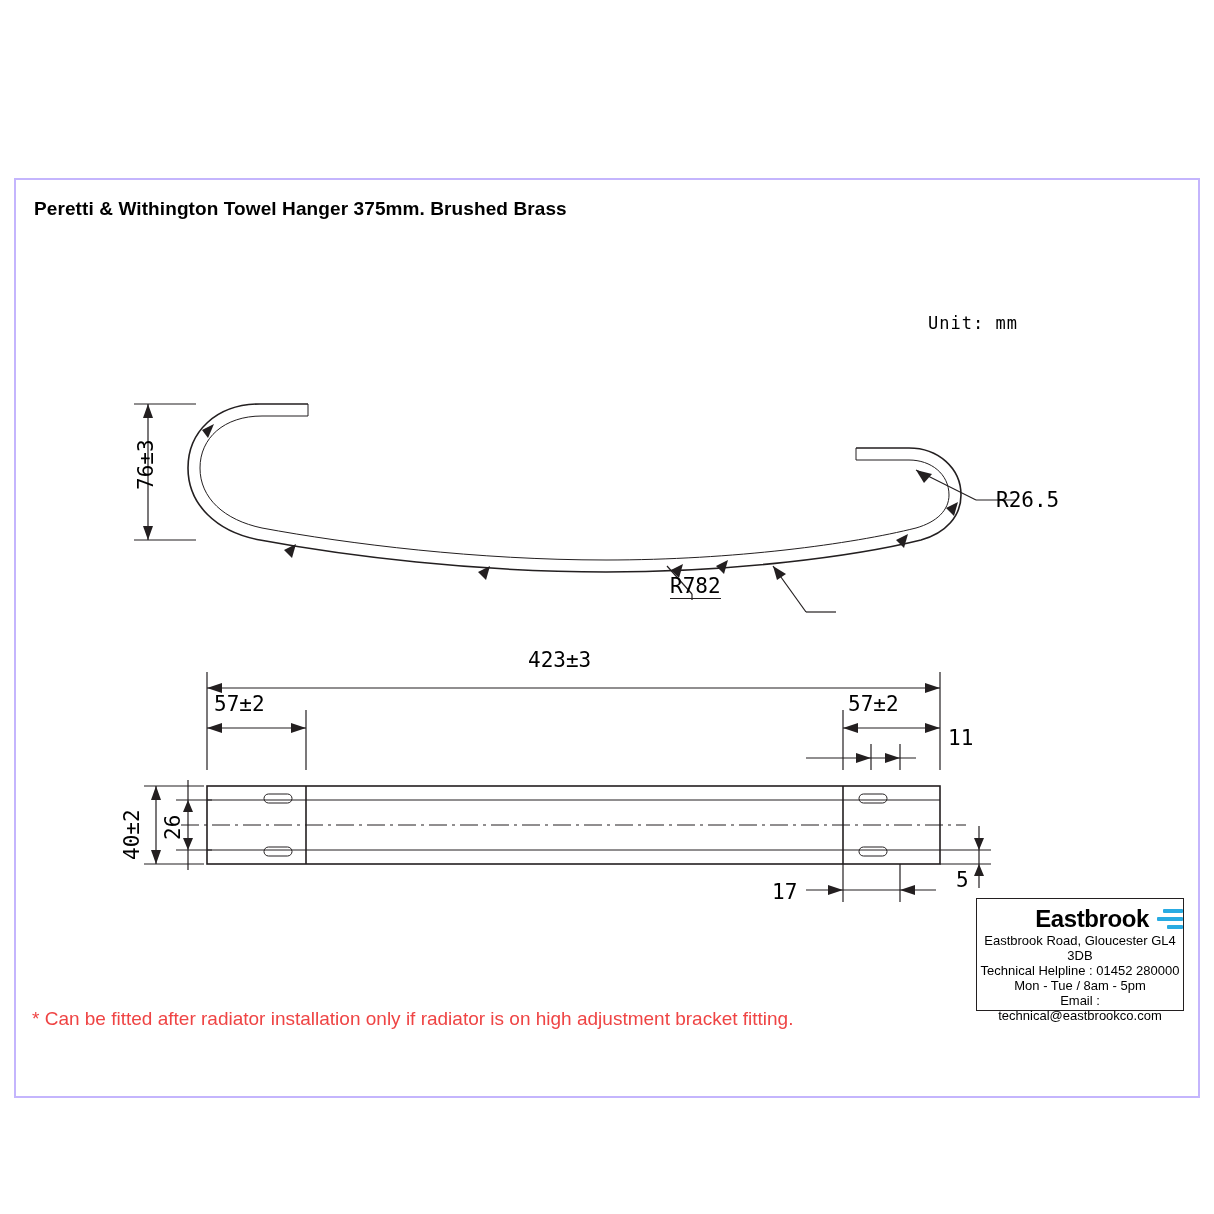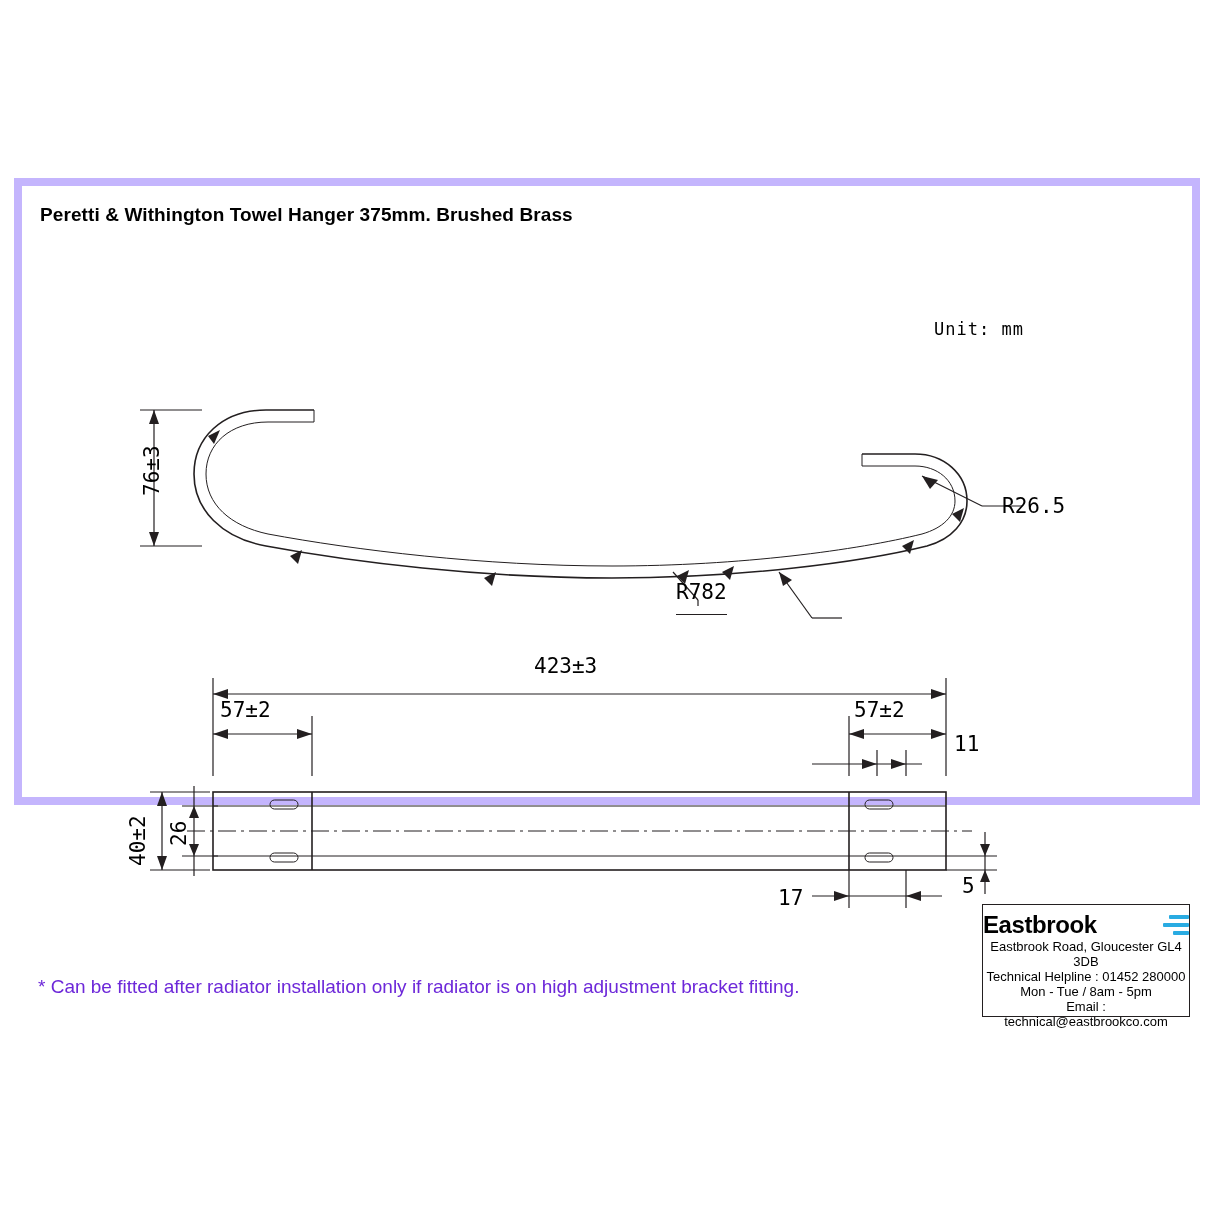--- a/index.html
+++ b/index.html
@@ -12,22 +12,22 @@
     height: 1214px;
     font-family: "Liberation Sans", sans-serif;
     color: #000000;
     overflow: hidden;
   }
   #sheet {
     position: absolute;
     left: 14px;
     top: 178px;
     width: 1186px;
-    height: 627px;
-    border: 8px solid #c4b5fd;
+    height: 920px;
+    border: 2px solid #c4b5fd;
     box-sizing: border-box;
     background: #ffffff;
   }
   .title-block {
     position: absolute;
     left: 18px;
     top: 16px;
   }
   .title-main {
     font-size: 19px;
@@ -59,41 +59,41 @@
     font-family: "DejaVu Sans Mono", monospace;
     font-size: 21px;
   }
   .rot90 {
     transform: rotate(-90deg);
     transform-origin: left top;
   }
   .footnote {
     position: absolute;
     left: 16px;
-    top: 790px;
+    top: 828px;
     font-size: 19px;
-    color: #6d28d9;
+    color: #ef4444;
     white-space: nowrap;
     font-family: "Liberation Sans", sans-serif;
   }
   .logo-box {
     position: absolute;
     left: 960px;
     top: 718px;
     width: 208px;
     height: 113px;
     border: 1px solid #231f20;
     box-sizing: border-box;
     background: #ffffff;
     text-align: center;
   }
   .logo-row {
     display: flex;
     align-items: center;
-    justify-content: space-between;
+    justify-content: flex-end;
     gap: 8px;
     margin-top: 6px;
   }
   .logo-word {
     font-size: 24px;
     font-weight: bold;
     letter-spacing: -0.4px;
     color: #000;
   }
   .logo-mark {
@@ -189,21 +189,21 @@
     <line class="lead" x1="651" y1="216" x2="676" y2="244"></line>
     <line class="lead" x1="676" y1="244" x2="676" y2="250"></line>
 
     <line class="lead" x1="757" y1="216" x2="790" y2="262"></line>
     <polygon points="757,216 770,224 761,230" fill="#231f20"></polygon>
     <line class="lead" x1="790" y1="262" x2="820" y2="262"></line>
   </svg>
 
   <div class="lbl rot90" style="left:118px; top:310px;">76±3</div>
   <div class="lbl" style="left:980px; top:308px;">R26.5</div>
-  <div class="lbl" style="left:654px; top:394px; border-bottom:1.2px solid #231f20; padding-bottom:10px;">R782</div>
+  <div class="lbl" style="left:654px; top:394px; border-bottom:1.2px solid #231f20; padding-bottom:0;">R782</div>
 
   <svg width="1186" height="340" style="position:absolute;left:0;top:460px;">
 
     <line class="dim" x1="191" y1="32" x2="191" y2="130"></line>
     <line class="dim" x1="924" y1="32" x2="924" y2="130"></line>
     <line class="dim" x1="191" y1="48" x2="924" y2="48"></line>
     <polygon points="191,48 206,43 206,53" fill="#231f20"></polygon>
     <polygon points="924,48 909,43 909,53" fill="#231f20"></polygon>
 
     <line class="dim" x1="290" y1="70" x2="290" y2="130"></line>

